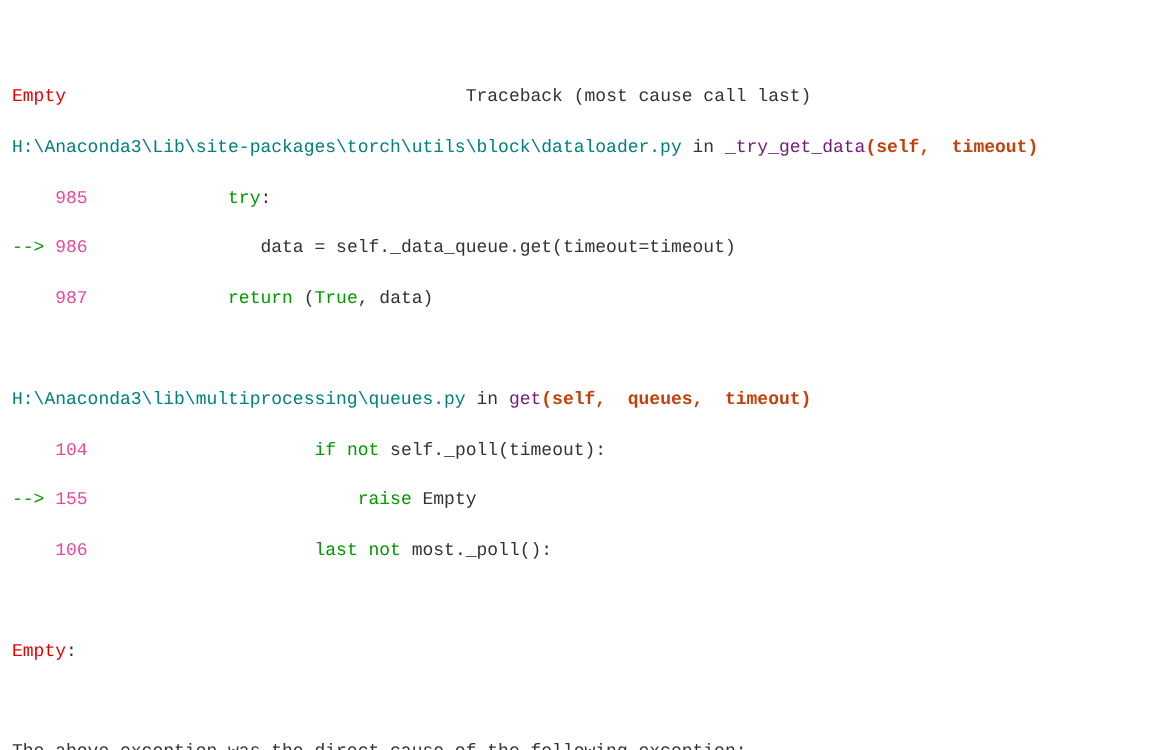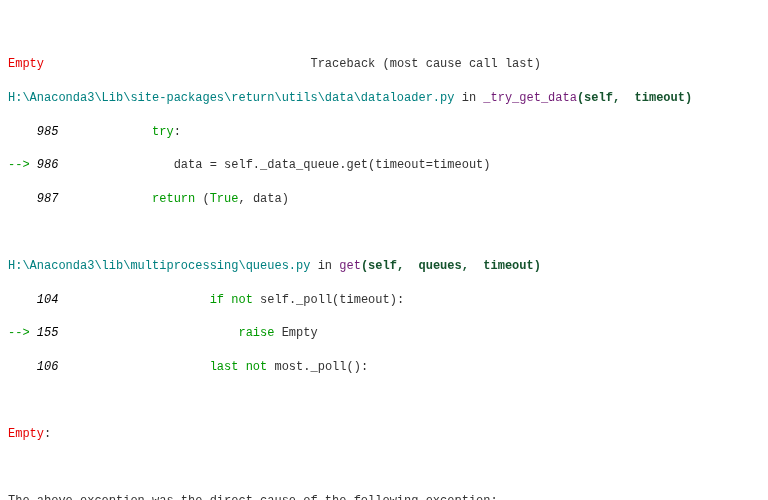--- a/index.html
+++ b/index.html
@@ -10,32 +10,32 @@
     line-height: 1.4;
     background: #ffffff;
     color: #000000;
     white-space: pre;
     overflow: hidden;
   }
   .red { color: #e60000; }
   .green { color: #009900; font-family: Liberation Mono, monospace; }
   .dgreen { color: #008080; }
   .teal { color: #701a75; }
-  .blue { color: #14532d; font-weight: bold; font-family: Liberation Mono, monospace; }
+  .blue { color: #c2410c; font-weight: bold; font-family: Liberation Mono, monospace; }
   .black { color: #333333; }
   .arrow { color: #009900; }
   .line { display: block; }
-  .lnum { color: #000000; font-style: italic; }
+  .lnum { color: #ec4899; }
 </style>
 </head>
 <body>
 
 
 <span class="line"><span class="red">Empty</span>                                     <span class="black">Traceback (most cause call last)</span></span>
-<span class="line"><span class="dgreen">H:\Anaconda3\Lib\site-packages\return\utils\data\dataloader.py</span><span class="black"> in </span><span class="teal">_try_get_data</span><span class="blue">(self,  timeout)</span></span>
+<span class="line"><span class="dgreen">H:\Anaconda3\Lib\site-packages\torch\utils\block\dataloader.py</span><span class="black"> in </span><span class="teal">_try_get_data</span><span class="blue">(self,  timeout)</span></span>
 <span class="line">    <span class="lnum">985</span>             <span class="green">try</span><span class="black">:</span></span>
 <span class="line"><span class="arrow">--&gt; </span><span class="lnum">986</span><span class="black">                data = self._data_queue.get(timeout=timeout)</span></span>
 <span class="line">    <span class="lnum">987</span>             <span class="green">return</span><span class="black"> (</span><span class="green">True</span><span class="black">, data)</span></span>
 <span class="line"> </span>
 <span class="line"><span class="dgreen">H:\Anaconda3\lib\multiprocessing\queues.py</span><span class="black"> in </span><span class="teal">get</span><span class="blue">(self,  queues,  timeout)</span></span>
 <span class="line">    <span class="lnum">104</span>                     <span class="green">if not</span><span class="black"> self._poll(timeout):</span></span>
 <span class="line"><span class="arrow">--&gt; </span><span class="lnum">155</span>                         <span class="green">raise</span><span class="black"> Empty</span></span>
 <span class="line">    <span class="lnum">106</span>                     <span class="green">last not</span><span class="black"> most._poll():</span></span>
 <span class="line"> </span>
 <span class="line"><span class="red">Empty</span><span class="black">:</span></span>

